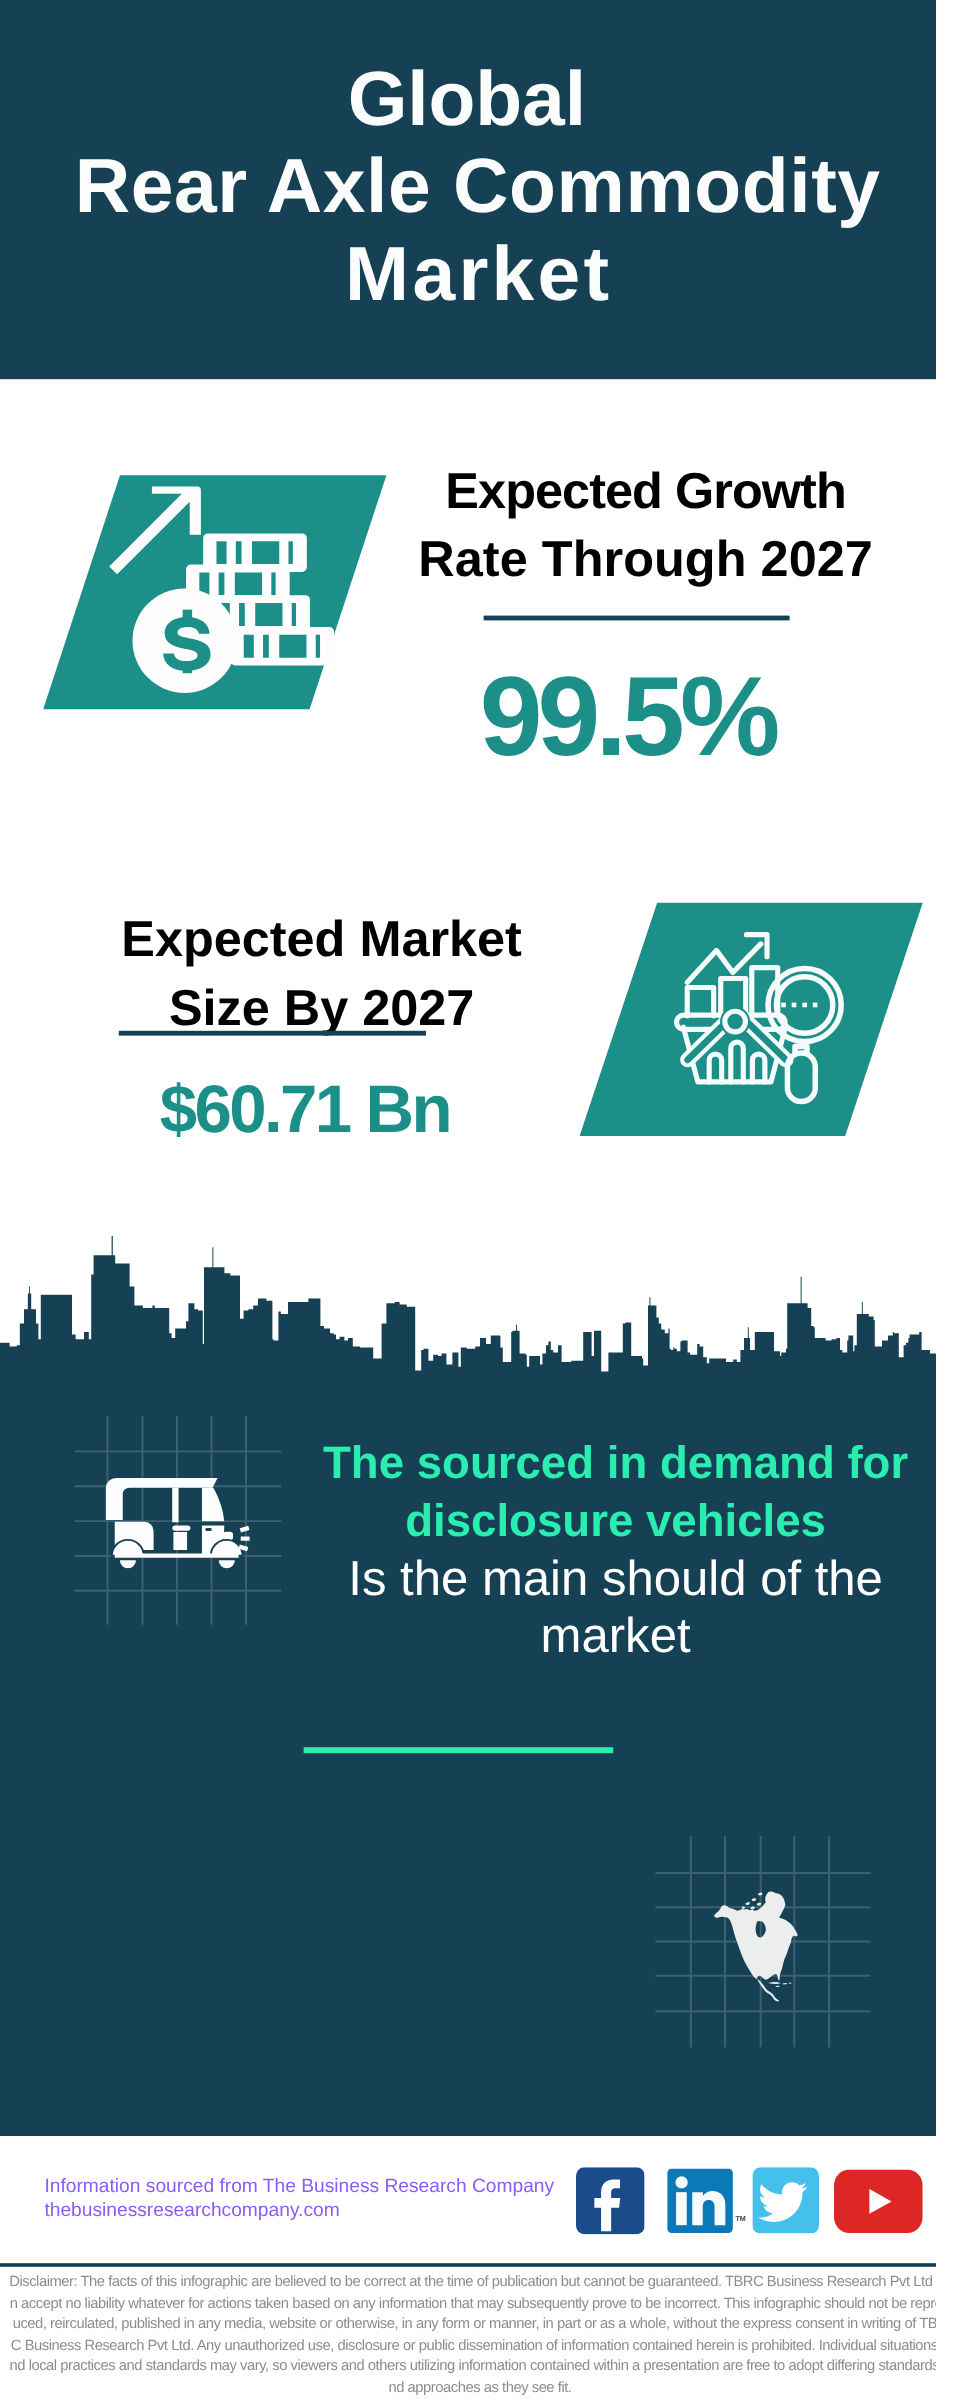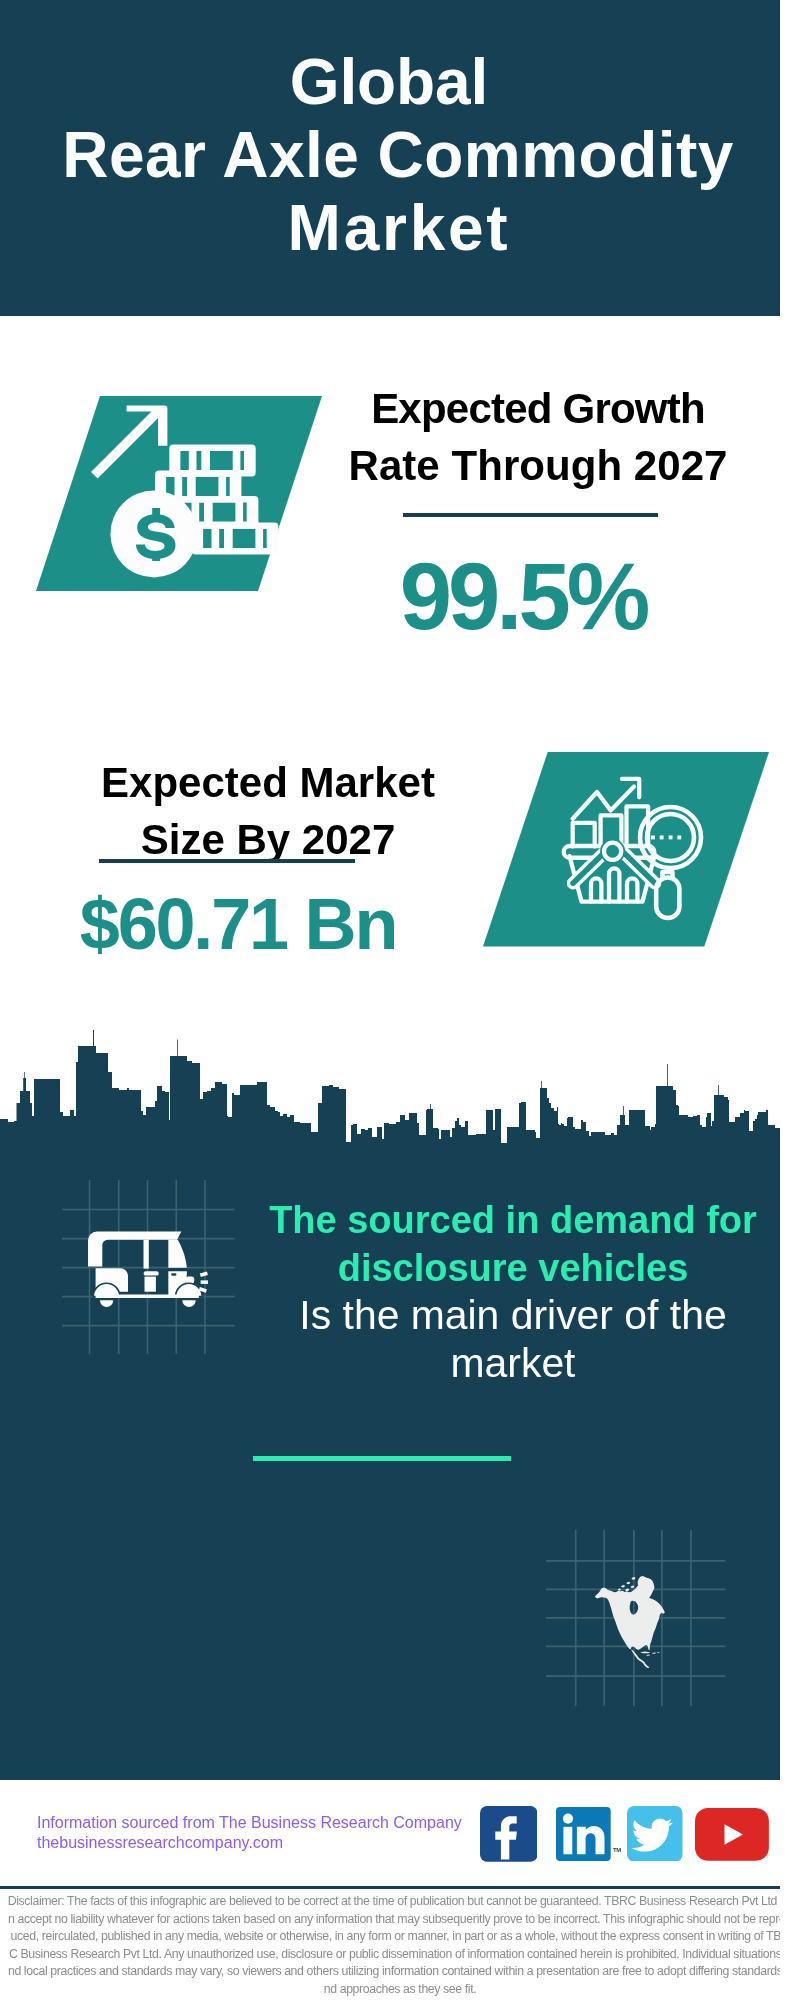--- a/index.html
+++ b/index.html
@@ -28,21 +28,21 @@
   .growth-head{left:338px;top:380px;width:400px;}
   .growth-head .l1{letter-spacing:-0.78px;display:inline-block;}
   .growth-head .l2{letter-spacing:0.05px;display:inline-block;}
   .rule-growth{left:403px;top:513px;width:255px;}
   .growth-val{left:323px;top:551px;width:400px;font-size:94px;letter-spacing:-4.0px;}
   .par2{left:483px;top:752px;}
   .size-head{left:68px;top:726px;width:400px;margin-top:28px;}
   .size-head .l1{display:inline-block;}
   .size-head .l2{display:inline-block;}
   .rule-size{left:99px;top:859px;width:256px;}
-  .size-val{left:38px;top:878px;width:400px;font-size:72px;letter-spacing:-2.2px;}
+  .size-val{left:54px;top:878px;width:400px;font-size:56px;letter-spacing:-2.2px;}
 
   
   .dark{position:absolute;left:0;top:1145px;width:800px;height:635px;background:#164053;}
   .skyline{position:absolute;left:0;top:1020px;}
   .grid1{position:absolute;left:62px;top:1180px;}
   .rickshaw{position:absolute;left:88px;top:1225px;}
   .greenline{position:absolute;height:4px;background:#29E5A6;}
 
   .msg{position:absolute;text-align:center;}
   .msg .hi{color:#2AEDB0;font-weight:bold;font-size:38px;line-height:47.7px;display:block;}
@@ -162,21 +162,21 @@
         <rect x="185.6" y="83.5" width="3.9" height="3.9"></rect>
           <rect x="194.3" y="83.5" width="3.9" height="3.9"></rect>
       </g>
     </svg>
   </div>
 
   <div class="dark"></div>
   <div class="msg msg-driver">
     <span class="hi">The sourced in demand for</span>
     <span class="hi">disclosure vehicles</span>
-    <span class="lo">Is the main driver of the</span>
+    <span class="lo">Is the main should of the</span>
     <span class="lo">market</span>
   </div>
   <div class="greenline gl1"></div>
 
 
   <svg class="namap" width="75.4" height="96.3" viewBox="0 0 70 92" aria-hidden="true">
     <path d="M0.8,19.5 L2.5,17.6 L4.2,16.2 L5.8,14.2 L7.0,12.0 L9.2,11.0 L11.6,12.0 L13.2,13.4 L15.2,13.8 L17.2,14.6 L19.2,15.6 L21.2,15.2 L23.2,14.2 L25.2,14.6 L27.2,14.2 L29.2,15.2 L31.2,14.6 L33.2,15.6 L35.2,15.2 L37.0,14.2 L38.6,12.8 L40.2,11.2 L41.6,9.4 L43.2,8.4 L44.8,8.8 L46.2,10.2 L47.2,12.2 L47.8,14.6 L48.8,17.0 L50.2,19.2 L52.2,20.6 L54.2,21.6 L56.2,22.2 L58.2,23.2 L60.2,24.6 L62.2,26.2 L63.8,28.2 L65.2,30.2 L66.8,33.0 L67.6,35.2 L66.2,36.0 L64.2,35.2 L62.8,37.2 L62.0,41.0 L60.4,45.0 L58.8,50.0 L57.0,54.0 L55.9,58.0 L54.8,62.4 L53.9,64.6 L53.4,66.8 L53.2,69.0 L53.0,71.0 L52.2,70.6 L51.6,68.8 L51.2,66.8 L50.0,66.0 L48.4,66.6 L46.8,67.6 L45.4,68.8 L44.0,69.8 L42.6,70.4 L41.2,70.2 L40.0,69.4 L39.0,68.4 L38.0,67.6 L36.8,67.4 L35.6,68.0 L35.2,69.6 L36.0,71.4 L37.0,73.0 L38.0,74.6 L39.0,76.0 L40.0,77.4 L41.0,78.8 L42.2,80.0 L43.4,81.0 L44.8,81.8 L46.0,82.6 L47.0,83.6 L47.8,84.8 L48.6,86.0 L49.6,87.0 L50.8,87.6 L52.0,87.8 L52.8,87.2 L51.8,86.4 L50.6,85.6 L49.6,84.6 L48.8,83.4 L48.0,82.2 L47.0,81.2 L45.8,80.4 L44.6,79.6 L43.4,78.8 L42.4,77.8 L41.6,76.6 L40.8,75.4 L39.8,74.2 L38.8,73.0 L37.8,71.8 L36.6,70.6 L35.2,70.0 L33.8,69.4 L32.4,68.0 L31.0,66.0 L29.6,63.8 L28.2,61.4 L26.8,59.0 L25.4,56.4 L24.2,53.8 L23.0,51.0 L22.0,48.2 L21.0,45.4 L20.0,42.6 L19.0,39.8 L18.0,37.0 L17.2,34.2 L16.4,31.4 L15.6,28.6 L14.8,26.0 L13.8,23.6 L12.6,21.8 L11.0,20.8 L9.0,20.6 L7.0,20.4 L5.0,20.8 L3.0,21.4 L1.6,20.6 Z M35.2,24.2 L37.2,23.7 L39.2,24.2 L40.7,25.7 L41.7,27.7 L42.2,30.2 L41.7,32.7 L40.7,34.7 L39.2,36.2 L37.7,37.0 L36.2,36.4 L35.2,35.2 L34.4,33.2 L34.0,30.7 L34.2,27.7 Z" fill="#eceeed" fill-rule="evenodd"></path>
     <path d="M44.2,0.6 L46.2,0.1 L48.2,0.6 L50.2,1.6 L52.2,2.1 L54.2,3.1 L55.7,4.6 L56.7,6.6 L57.2,8.6 L57.7,10.6 L57.2,12.6 L56.2,14.6 L55.2,16.6 L54.2,18.6 L53.2,20.1 L51.7,21.6 L50.7,23.1 L49.7,22.1 L49.2,20.1 L48.7,18.1 L47.7,16.1 L46.2,14.6 L44.7,13.1 L43.2,11.6 L42.2,9.6 L41.7,7.6 L41.7,5.1 L42.7,2.6 Z" fill="#eceeed"></path>
     <path d="M26.0,9.5 L28.0,8.5 L29.5,9.0 L29.0,10.5 L27.5,11.0 L26.0,10.5 Z M31.0,6.5 L33.0,5.5 L34.5,6.0 L34.0,7.5 L32.5,8.0 L31.0,7.5 Z M36.0,2.0 L38.0,1.0 L39.5,1.5 L39.0,3.0 L37.5,3.5 L36.0,3.0 Z M30.0,13.0 L32.0,12.0 L33.5,12.5 L33.0,14.0 L31.5,14.5 L30.0,14.0 Z M35.0,10.0 L37.0,9.0 L38.5,9.5 L38.0,11.0 L36.5,11.5 L35.0,11.0 Z M39.0,14.0 L41.0,13.0 L42.5,13.5 L42.0,15.0 L40.5,15.5 L39.0,15.0 Z M23.0,12.5 L24.6,12.0 L25.6,12.6 L25.2,13.8 L23.8,14.2 L23.0,13.6 Z M42.5,18.5 L44.5,18.0 L45.5,19.0 L45.0,20.5 L43.5,21.0 L42.5,20.0 Z M48.0,26.0 L49.5,25.5 L50.5,26.5 L50.0,28.0 L48.5,28.5 L48.0,27.5 Z" fill="#eceeed"></path>
     <path d="M44.0,73.0 L48.0,72.2 L52.0,72.5 L54.0,73.2 L51.0,73.8 L47.0,73.7 Z M55.5,73.5 L58.0,73.0 L59.5,73.6 L57.5,74.2 L55.5,74.1 Z M50.0,75.5 L52.5,75.0 L53.5,75.6 L51.5,76.2 L50.0,76.0 Z M60.0,73.0 L62.0,72.6 L63.0,73.2 L61.0,73.6 Z" fill="#eceeed"></path>

